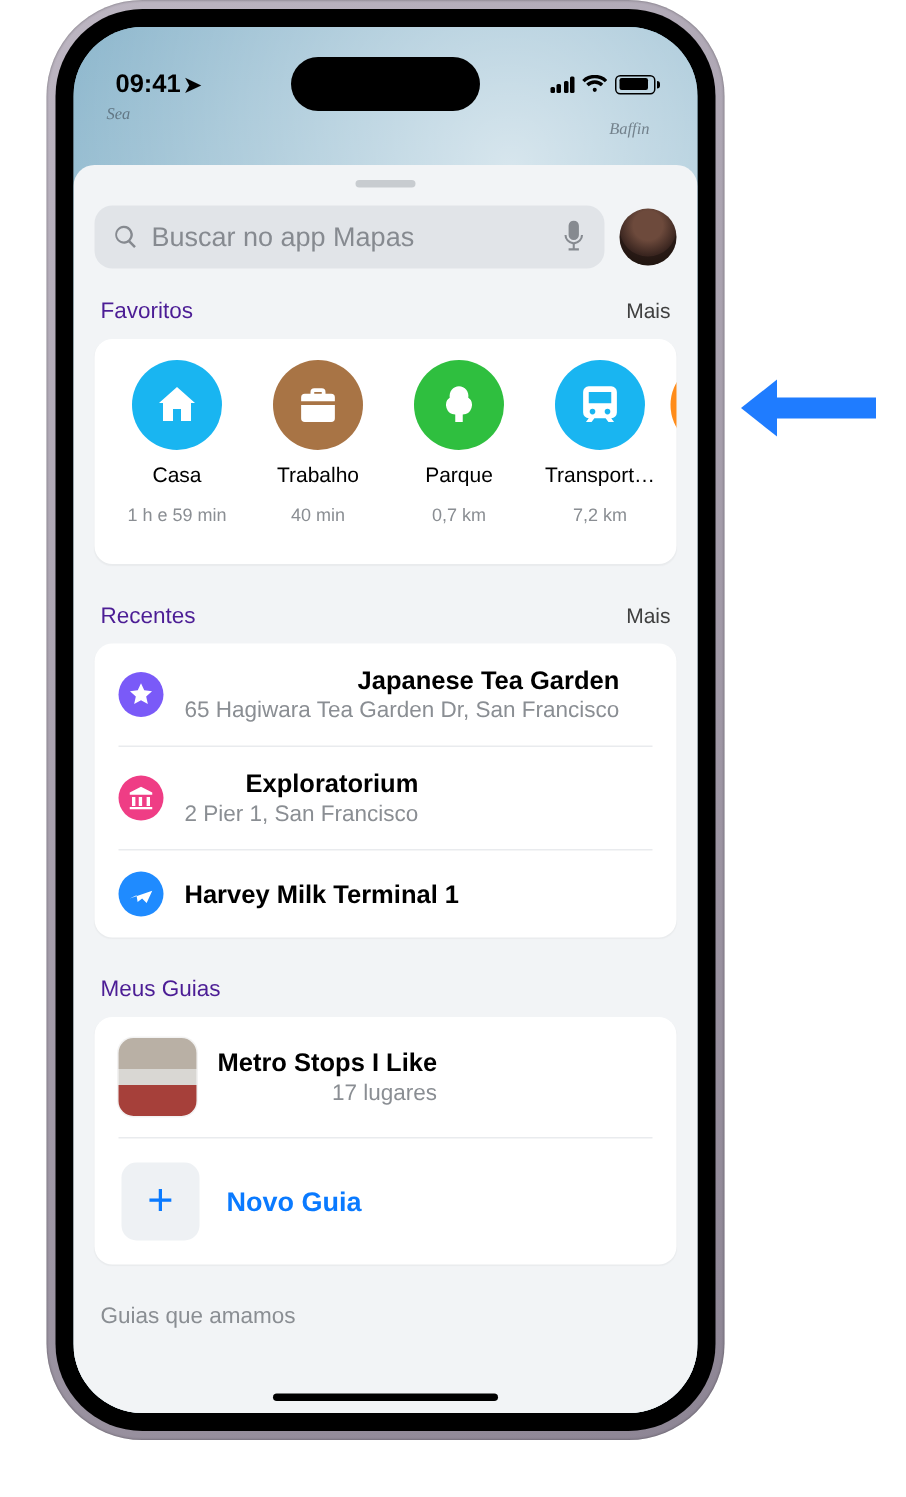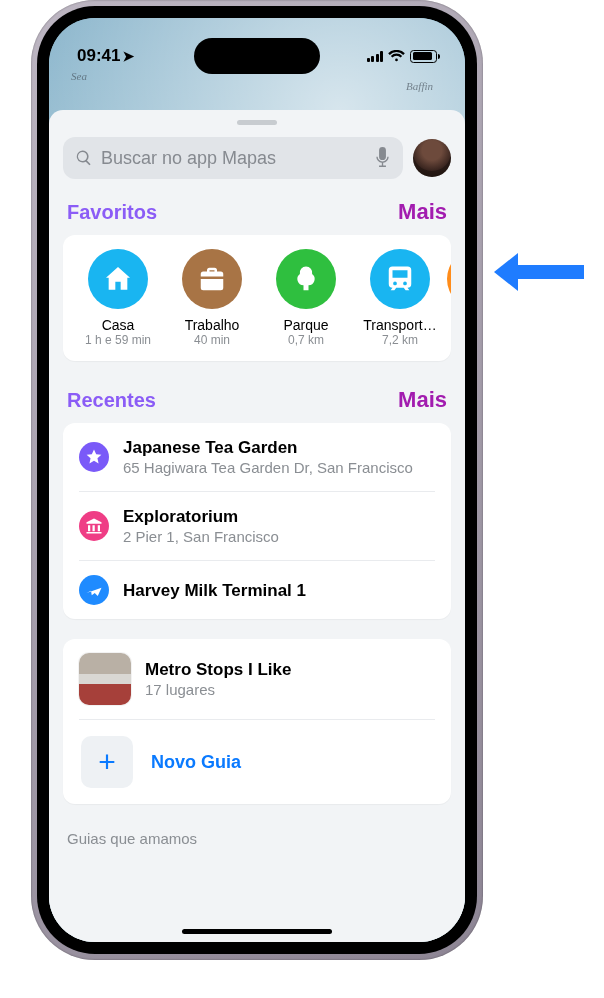--- a/index.html
+++ b/index.html
@@ -108,22 +108,22 @@
       padding:10px 12px;
       color:#868a90;
       font-size:18px;
     }
     .search-field .icon { flex:none; color:#868a90;}
     .search-field .placeholder { flex:1; }
     .mic-icon { flex:none; color:#868a90;}
     .avatar { width:38px; height:38px; border-radius:50%; background: radial-gradient(circle at 50% 30%, #6d4a3c 0 30%, #3b2620 60%, #25180f 100%); flex:none; box-shadow:inset 0 -6px 0 rgba(0,0,0,.3);}
 
     .section-header { display:flex; justify-content:space-between; align-items:baseline; padding:6px 4px 10px;}
-    .section-title { font-size:20px; color:#8b5cf6; font-weight:700;}
-    .section-more { font-size:22px; color:#a21caf; font-weight:700;}
+    .section-title { font-size:15px; color:#4c1d95; font-weight:400;}
+    .section-more { font-size:14px; color:#404040; font-weight:400;}
 
     .card {
       background:#fff;
       border-radius:12px;
       box-shadow: 0 1px 1px rgba(0,0,0,.04);
       margin-bottom:20px;
     }
 
     .favorites-row {
       display:flex;
@@ -133,23 +133,23 @@
     }
     .fav-item { flex:none; width:94px; text-align:center; }
     .fav-item.last { width:48px; }
     .fav-icon {
       width:60px; height:60px; border-radius:50%;
       margin:0 auto 8px;
       display:flex; align-items:center; justify-content:center;
       color:#fff;
     }
     .fav-label { font-size:14px; color:#000; font-weight:400; line-height:1.15; white-space:nowrap; overflow:hidden; text-overflow:ellipsis; max-width:90px; margin:0 auto;}
-    .fav-sub { font-size:12px; color:#8a8e93; line-height:1.2; white-space:nowrap; overflow:hidden; text-overflow:ellipsis; max-width:90px; margin:0 auto;}
-
-    .list { padding: 0 16px;}
+    .fav-sub { font-size:12px; color:#8a8e93; line-height:1.2; white-space:nowrap; overflow:hidden; text-overflow:ellipsis; max-width:90px; margin:12px auto;}
+
+    .list { padding: 0 16px; text-align: right;}
     .list-row {
       display:flex; gap:14px; align-items:center;
       padding:14px 0;
       border-bottom:1px solid #e9ebee;
     }
     .list-row:last-child { border-bottom:none; }
     .row-icon {
       width:30px; height:30px; border-radius:50%;
       display:flex;align-items:center;justify-content:center;
       color:#fff; flex:none;
@@ -333,20 +333,23 @@
                       <path fill="#fff" d="M2 16l20-7-5 11-4-4-4 3-1-6-6 3z"></path>
                     </svg>
                 </div>
                 <div class="row-text">
                   <div class="row-title">Harvey Milk Terminal 1</div>
                 </div>
               </div>
             </div>
           </div>
 
+          <div class="section-header">
+            <span class="section-title">Meus Guias</span>
+          </div>
           <div class="card">
             <div class="list">
               <div class="list-row">
                 <div class="guide-thumb"></div>
                 <div class="row-text">
                   <div class="row-title">Metro Stops I Like</div>
                   <div class="row-sub">17 lugares</div>
                 </div>
               </div>
               <div class="new-guide-row">

